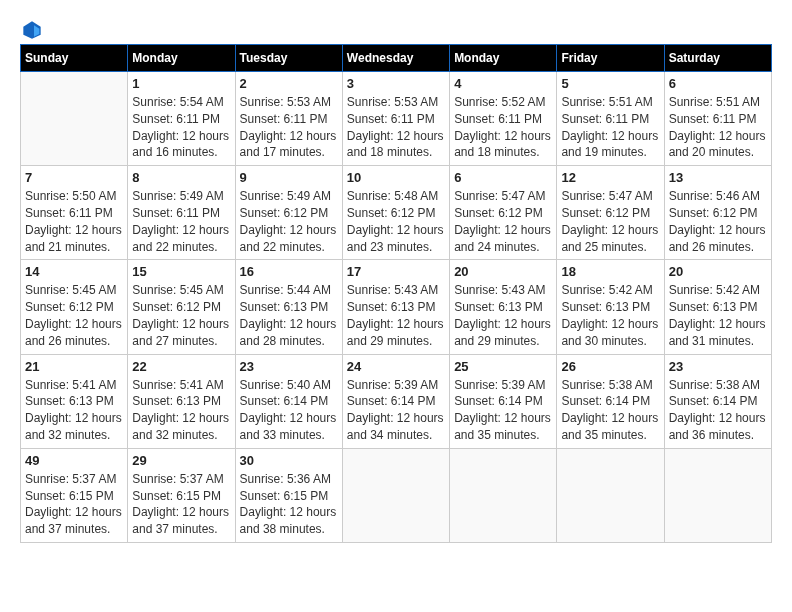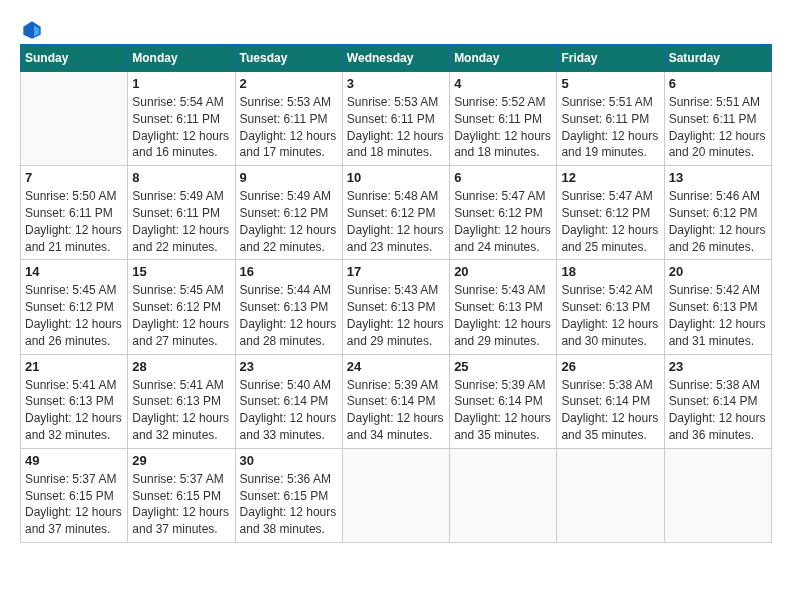--- a/index.html
+++ b/index.html
@@ -45,21 +45,21 @@
     .location-title {
       font-size: 16px;
       color: #333;
     }
     .calendar {
       width: 100%;
       border-collapse: collapse;
       font-size: 11px;
     }
     .calendar th {
-      background-color: #0f766e;
+      background-color: #000000;
       color: #fff;
       padding: 6px 4px;
       text-align: left;
       font-size: 12px;
       font-weight: bold;
       border: 1px solid #1565c0;
     }
     .calendar td {
       border: 1px solid #ccc;
       vertical-align: top;
@@ -204,21 +204,21 @@
           <div class="day-number">20</div>
           <div class="day-info">Sunrise: 5:42 AM<br>Sunset: 6:13 PM<br>Daylight: 12 hours<br>and 31 minutes.</div>
         </td>
       </tr>
       <tr>
         <td>
           <div class="day-number">21</div>
           <div class="day-info">Sunrise: 5:41 AM<br>Sunset: 6:13 PM<br>Daylight: 12 hours<br>and 32 minutes.</div>
         </td>
         <td>
-          <div class="day-number">28</div>
+          <div class="day-number">22</div>
           <div class="day-info">Sunrise: 5:41 AM<br>Sunset: 6:13 PM<br>Daylight: 12 hours<br>and 32 minutes.</div>
         </td>
         <td>
           <div class="day-number">23</div>
           <div class="day-info">Sunrise: 5:40 AM<br>Sunset: 6:14 PM<br>Daylight: 12 hours<br>and 33 minutes.</div>
         </td>
         <td>
           <div class="day-number">24</div>
           <div class="day-info">Sunrise: 5:39 AM<br>Sunset: 6:14 PM<br>Daylight: 12 hours<br>and 34 minutes.</div>
         </td>

